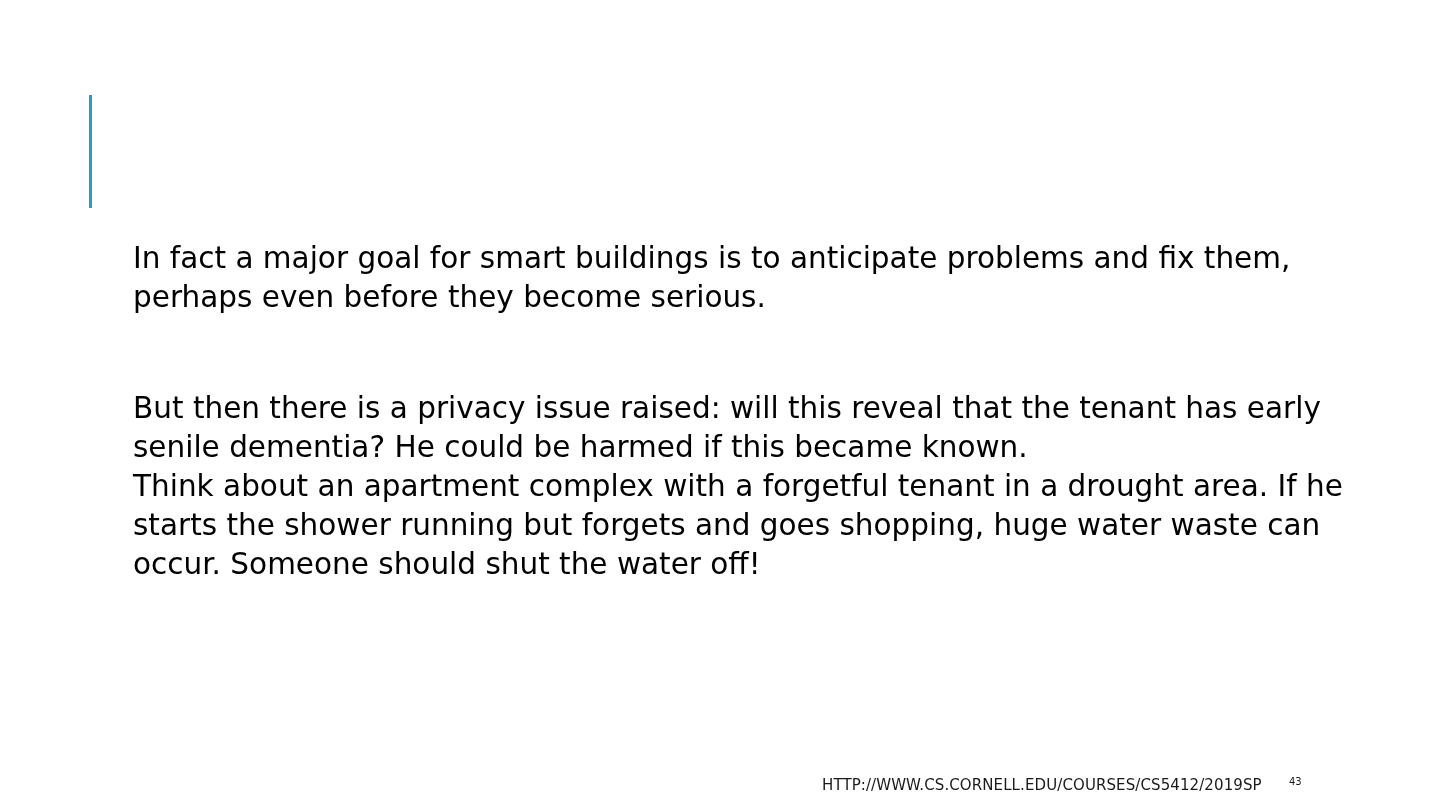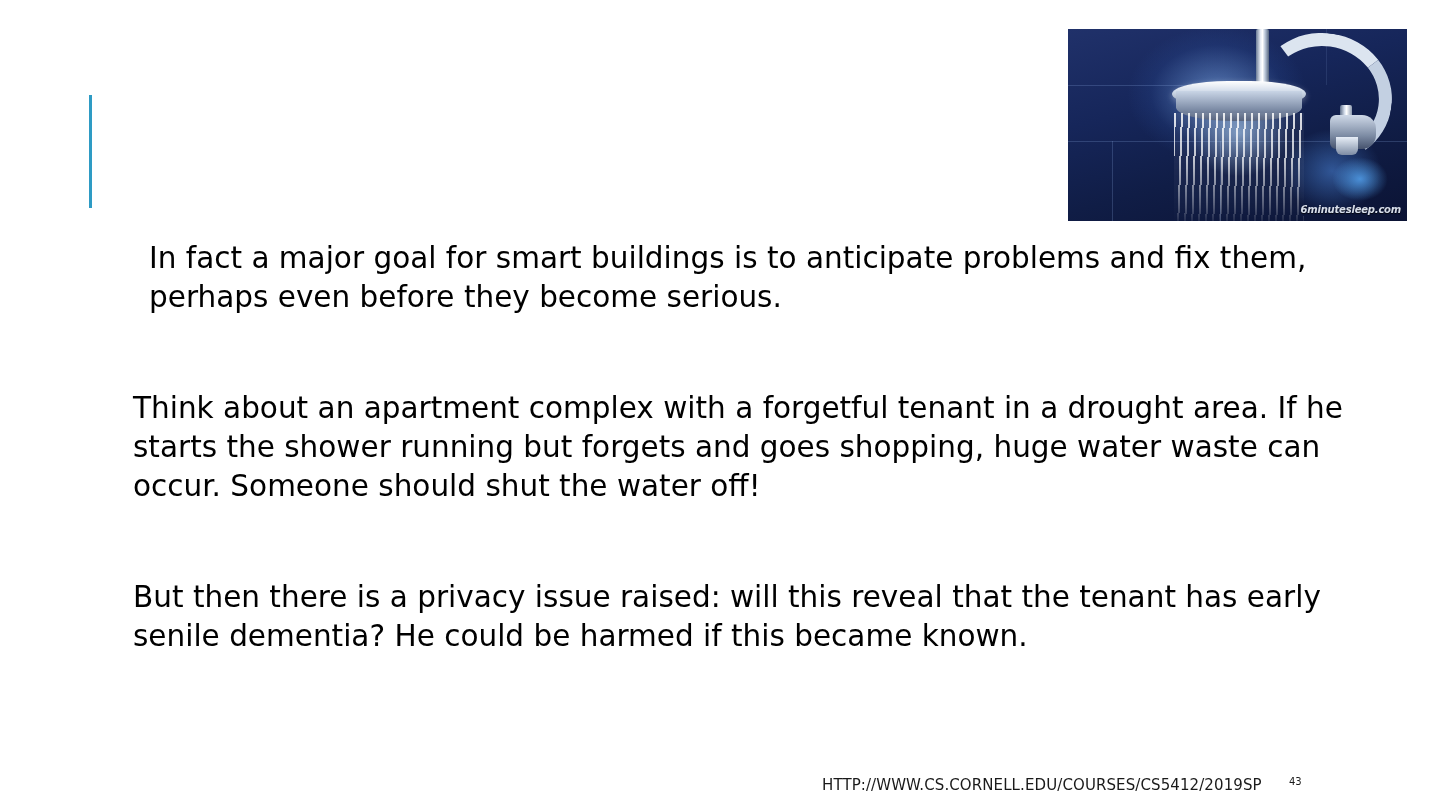--- a/index.html
+++ b/index.html
@@ -175,21 +175,21 @@
     width: 1243px;
   }
   .body-para {
     margin: 0;
     font-family: "DejaVu Sans", sans-serif;
     font-size: 29.5px;
     line-height: 39px;
     color: #000000;
     white-space: pre-line;
   }
-  .para-gap-1 { margin-bottom: 72px; margin-left: 16px; }
+  .para-gap-1 { margin-bottom: 72px; }
   .para-gap-2 { margin-bottom: 72px; }
 
   
   .footer {
     position: absolute;
     left: 0;
     right: 0;
     bottom: 12px;
     height: 22px;
     padding-left: 14px;
@@ -213,44 +213,25 @@
     color: #1a1a1a;
   }
 </style>
 </head>
 <body>
 
 <div class="slide">
 
   <div class="title-accent"></div>
 
-  <div class="photo">
-    <div class="photo-canvas"></div>
-    <div class="tile-line tile-h1"></div>
-    <div class="tile-line tile-h2"></div>
-    <div class="tile-line tile-v1"></div>
-    <div class="tile-line tile-v2"></div>
-    <div class="tile-line tile-v3"></div>
-    <div class="pipe-arc"></div>
-    <div class="pipe-down"></div>
-    <div class="wall-mount"></div>
-    <div class="nozzle"></div>
-    <div class="pipe-vert"></div>
-    <div class="spray-glow"></div>
-    <div class="head-rim"></div>
-    <div class="head-body"></div>
-    <div class="spray"></div>
-    <div class="blue-flare"></div>
-    <div class="photo-watermark">6minutesleep.com</div>
-  </div>
 
   <div class="body-copy">
     <p class="body-para para-gap-1">In fact a major goal for smart buildings is to anticipate problems and fix them, perhaps even before they become serious.</p>
+    <p class="body-para">But then there is a privacy issue raised: will this reveal that the tenant has early senile dementia?  He could be harmed if this became known.</p>
     <p class="body-para para-gap-2">Think about an apartment complex with a forgetful tenant in a drought area.  If he starts the shower running but forgets and goes shopping, huge water waste can occur.  Someone should shut the water off!</p>
-    <p class="body-para">But then there is a privacy issue raised: will this reveal that the tenant has early senile dementia?  He could be harmed if this became known.</p>
   </div>
 
   <div class="footer">
     <div class="footer-url">http://www.cs.cornell.edu/courses/cs5412/2019sp</div>
     <div class="footer-pageno">43</div>
   </div>
 
 </div>
 
 </body></html>

